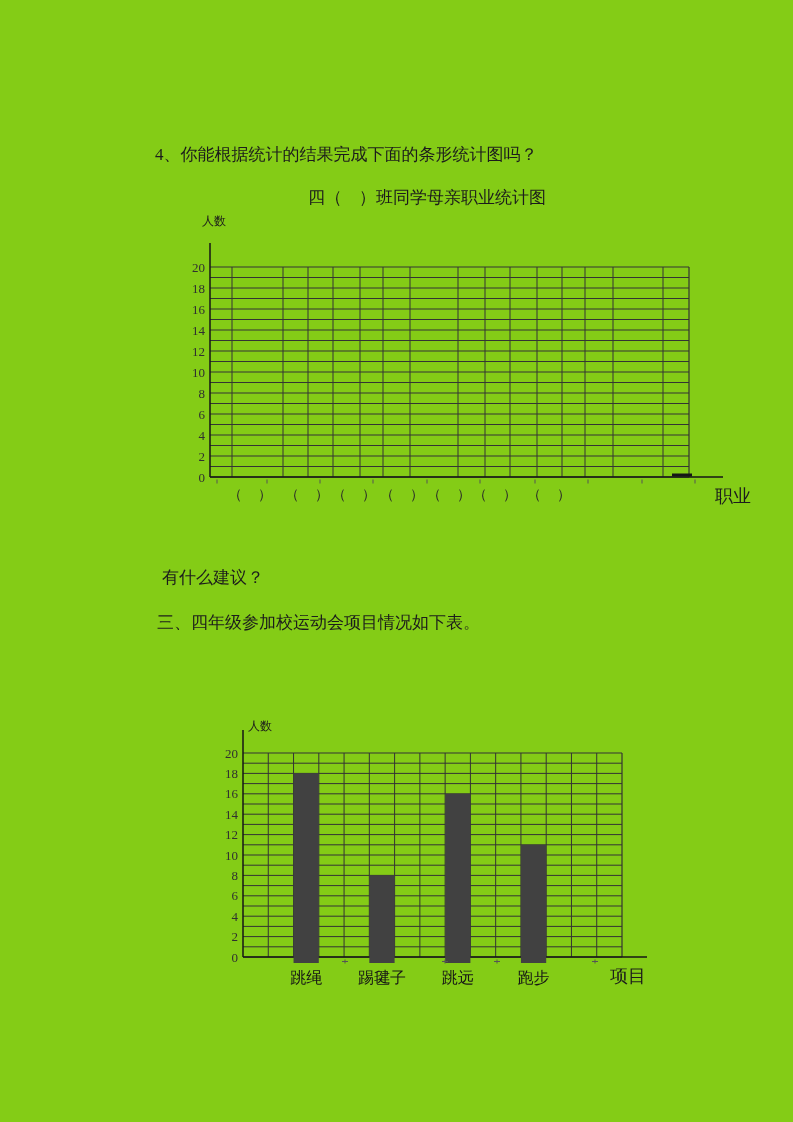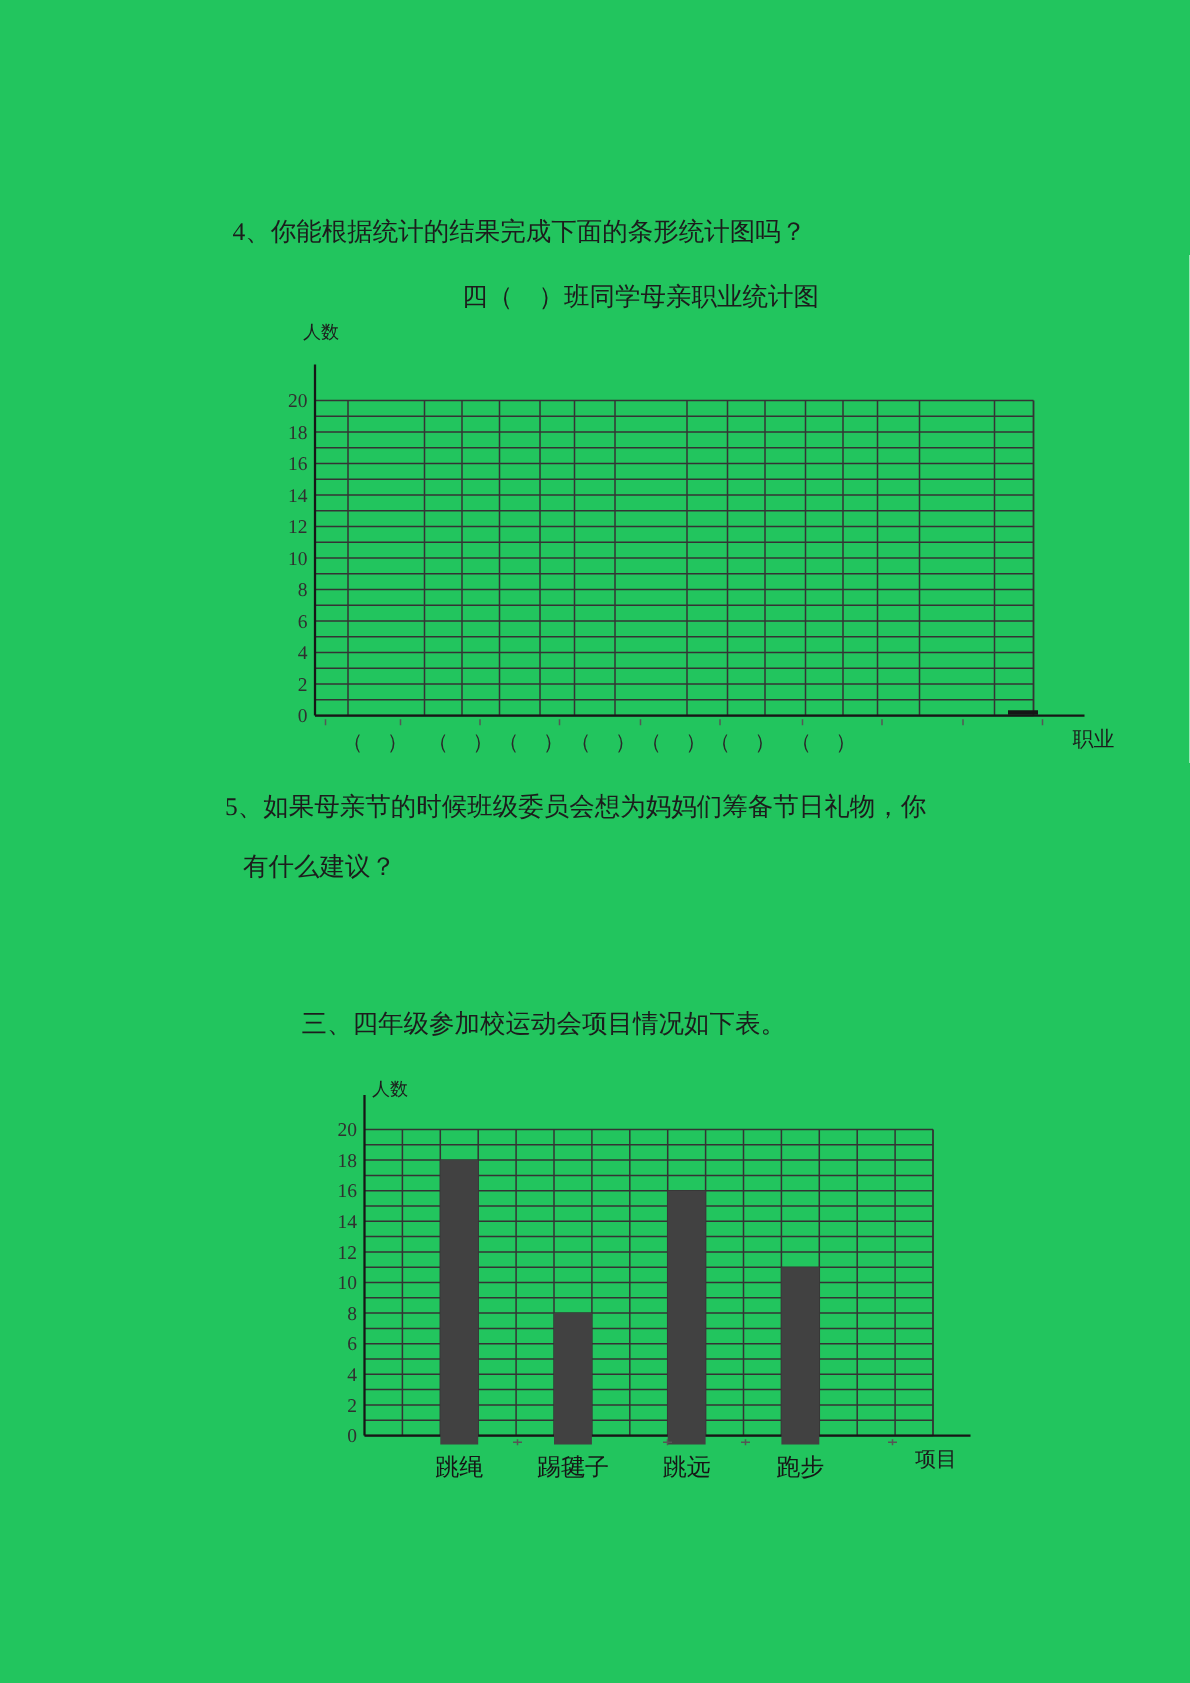--- a/index.html
+++ b/index.html
@@ -1,28 +1,28 @@
 <!DOCTYPE html>
 <html><head>
 <meta charset="utf-8">
 <style>
   html,body{margin:0;padding:0;background:#ffffff;}
   .page{
     position:relative;
     width:793px;height:1122px;
-    background:#22c55e;
+    background:#84cc16;
     font-family:"Liberation Serif","DejaVu Serif",serif;
     color:#1c1c1c;
     overflow:hidden;
   }
   .abs{position:absolute;white-space:nowrap;}
   .body-text{font-size:17px;line-height:1.25;}
   .chart-title{font-size:17px;}
   .axis-unit{font-size:12px;}
-  .axis-word{font-size:14px;}
+  .axis-word{font-size:18px;}
   .slot{position:absolute;font-size:14px;color:#2a2a2a;letter-spacing:1px;}
   svg{position:absolute;overflow:visible;}
   text{font-family:"Liberation Serif","DejaVu Serif",serif;}
 </style>
 </head>
 <body>
 
 <div class="page">
 
   <div class="abs body-text" style="left:155px;top:144px;">4、你能根据统计的结果完成下面的条形统计图吗？</div>
@@ -100,24 +100,23 @@
       <span class="slot" style="left: 285px; top: 486px;">（　）</span>
       <span class="slot" style="left: 332px; top: 486px;">（　）</span>
       <span class="slot" style="left: 380px; top: 486px;">（　）</span>
       <span class="slot" style="left: 427px; top: 486px;">（　）</span>
       <span class="slot" style="left: 473px; top: 486px;">（　）</span>
       <span class="slot" style="left: 527px; top: 486px;">（　）</span>
     </div>
 
   <div class="abs axis-word" style="left:715px;top:484px;">职业</div>
 
-  <div class="abs body-text" style="left:150px;top:527px;">5、如果母亲节的时候班级委员会想为妈妈们筹备节日礼物，你</div>
   <div class="abs body-text" style="left:115px;top:567px;margin-left:47px;">有什么建议？</div>
 
-  <div class="abs body-text" style="left:157px;top:672px;margin-left:44px;">三、四年级参加校运动会项目情况如下表。</div>
+  <div class="abs body-text" style="left:157px;top:612px;">三、四年级参加校运动会项目情况如下表。</div>
 
   <div class="abs axis-unit" style="left:248px;top:718px;">人数</div>
 
   <svg id="chart2-svg" style="left:215px;top:725px;" width="460" height="270">
       <line x1="28" y1="232" x2="407" y2="232" stroke="#343434" stroke-width="1"></line>
       <line x1="28" y1="221.8" x2="407" y2="221.8" stroke="#343434" stroke-width="1"></line>
       <line x1="28" y1="211.6" x2="407" y2="211.6" stroke="#343434" stroke-width="1"></line>
       <line x1="28" y1="201.4" x2="407" y2="201.4" stroke="#343434" stroke-width="1"></line>
       <line x1="28" y1="191.2" x2="407" y2="191.2" stroke="#343434" stroke-width="1"></line>
       <line x1="28" y1="181" x2="407" y2="181" stroke="#343434" stroke-width="1"></line>

